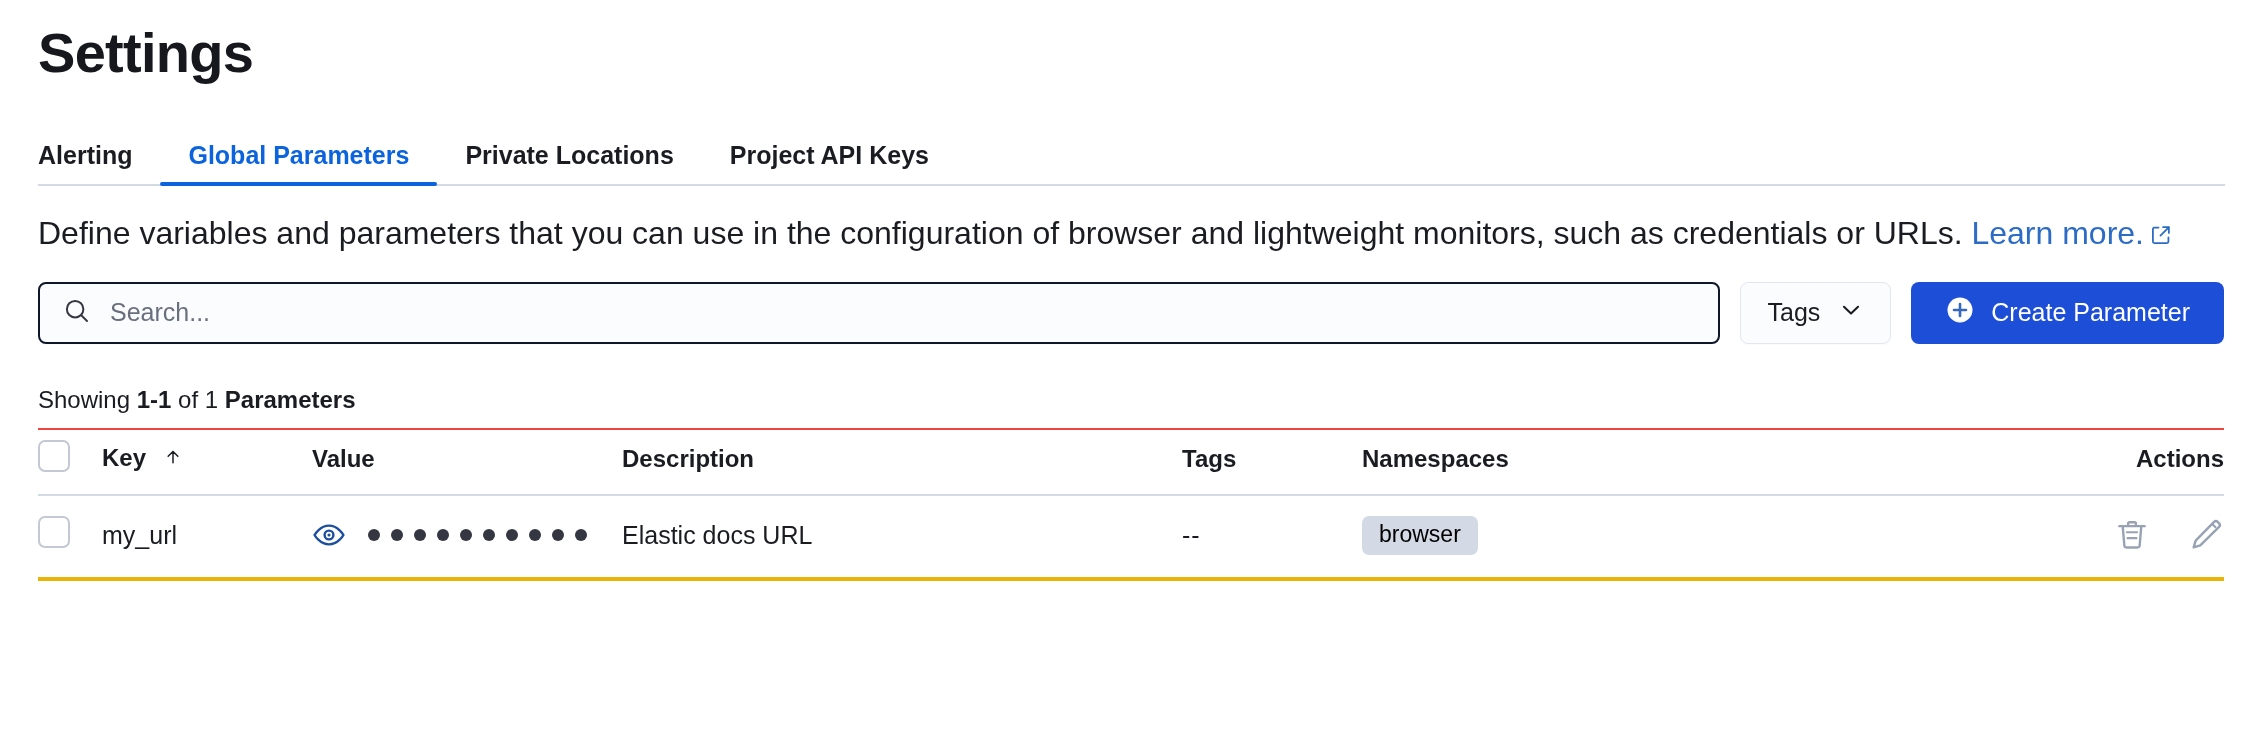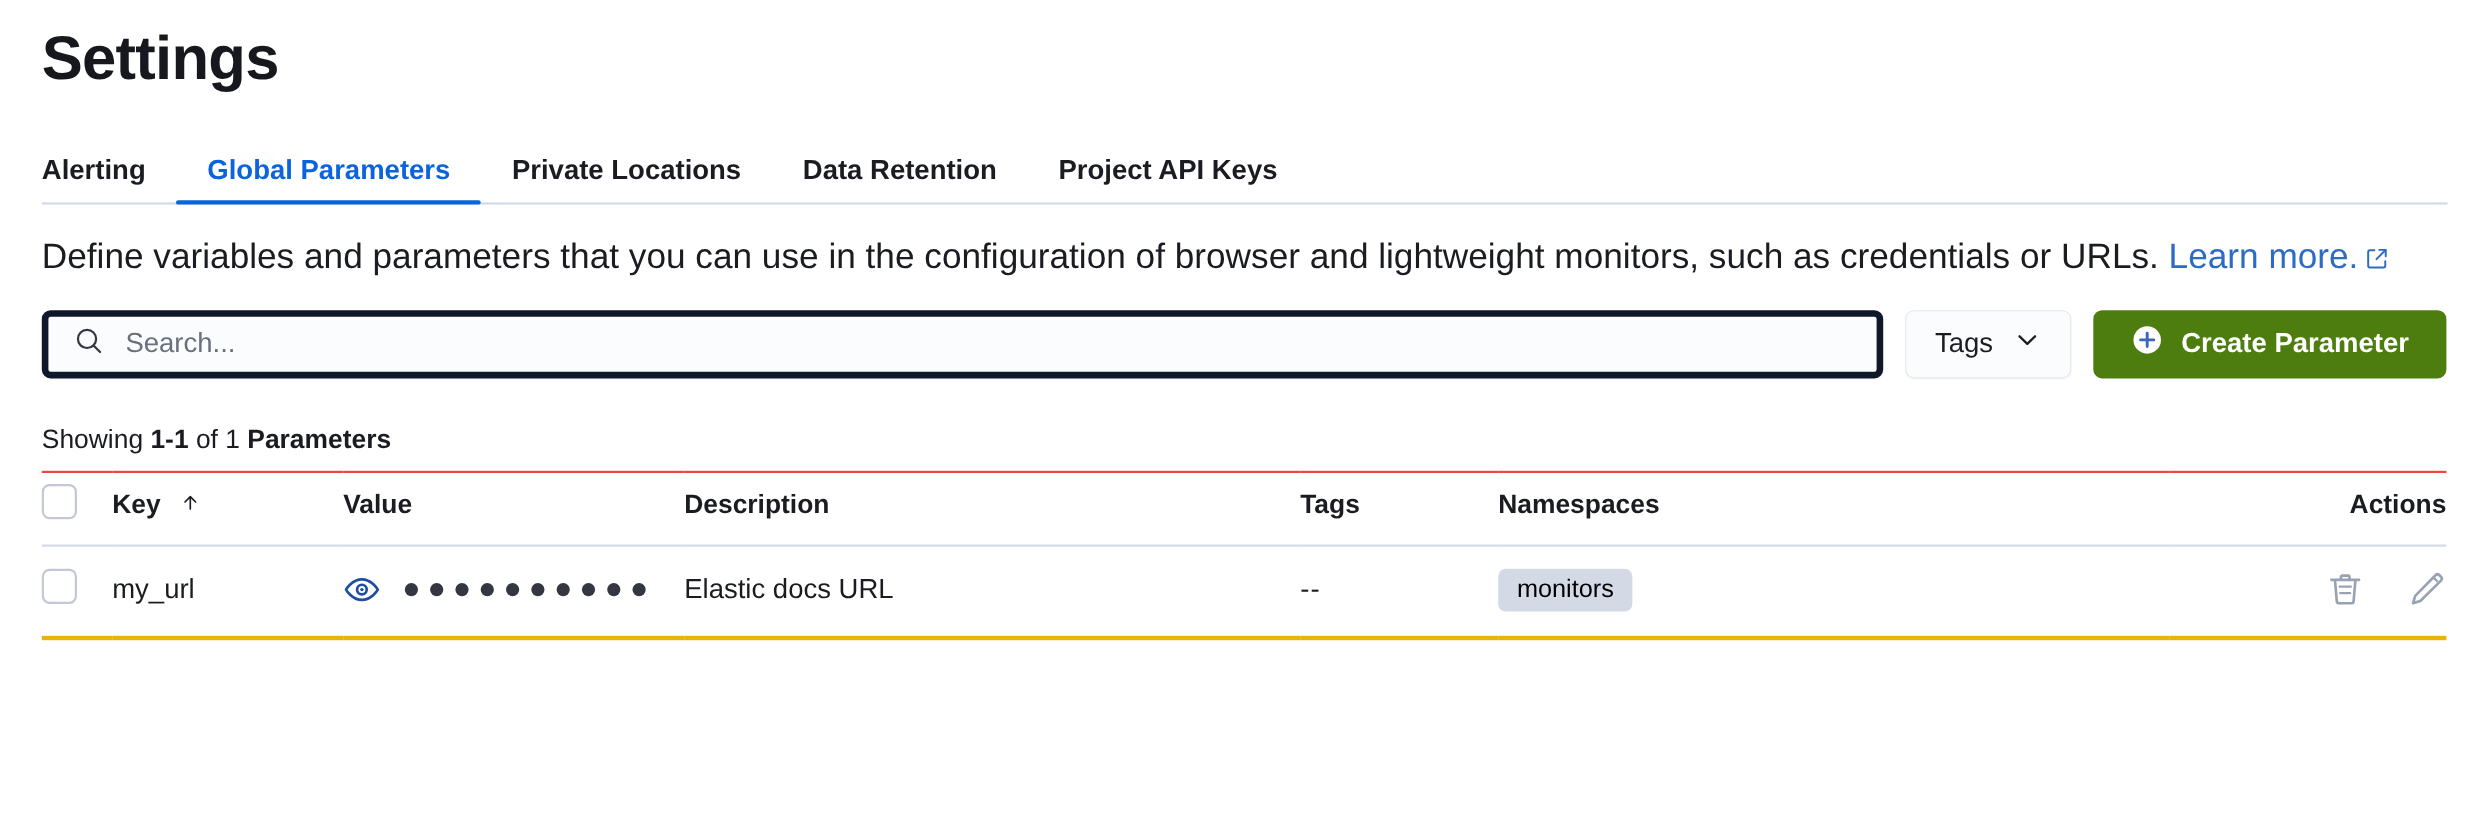--- a/index.html
+++ b/index.html
@@ -94,21 +94,21 @@
     align-items: stretch;
     gap: 20px;
     height: 62px;
   }
   .search-box {
     flex: 1 1 auto;
     display: flex;
     align-items: center;
     gap: 16px;
     background: #fbfcfd;
-    border: 6px solid #0f172a;
+    border: 2px solid #0f172a;
     border-radius: 8px;
     padding: 0 22px;
     box-shadow: 0 1px 1px rgba(0,0,0,0.02);
     max-width: 1710px;
   }
   .search-input {
     flex: 1;
     border: none;
     outline: none;
     background: transparent;
@@ -133,26 +133,26 @@
     cursor: pointer;
     white-space: nowrap;
     box-shadow: 0 1px 1px rgba(0,0,0,0.02);
   }
 
   .create-btn {
     display: flex;
     align-items: center;
     justify-content: center;
     gap: 16px;
-    background: #4d7c0f;
+    background: #1d4ed8;
     border: none;
     border-radius: 8px;
     padding: 0 34px;
     font-size: 25px;
-    font-weight: 700;
+    font-weight: 400;
     font-family: "Liberation Sans", sans-serif;
     color: #ffffff;
     cursor: pointer;
     white-space: nowrap;
   }
 
   
   .showing {
     margin-top: 42px;
     font-size: 24px;
@@ -253,21 +253,20 @@
 <body>
 
 <div class="page">
 
   <h1 class="page-title">Settings</h1>
 
   <nav class="tabs">
     <div class="tab">Alerting</div>
     <div class="tab active">Global Parameters</div>
     <div class="tab">Private Locations</div>
-    <div class="tab">Data Retention</div>
     <div class="tab">Project API Keys</div>
   </nav>
 
   <div class="description">
     <span>Define variables and parameters that you can use in the configuration of browser and lightweight monitors, such as credentials or URLs.</span>
     <a href="#"><span>Learn more.</span><span class="ext-icon"><svg width="22" height="22" viewBox="0 0 16 16" fill="none">
             <path d="M6.2 2.6H3.2A1.1 1.1 0 0 0 2.1 3.7v9.1A1.1 1.1 0 0 0 3.2 13.9h9.1a1.1 1.1 0 0 0 1.1-1.1V9.8" stroke="#2d6cc4" stroke-width="1.3" stroke-linecap="round" stroke-linejoin="round"></path>
             <path d="M9.5 2.3h4.2v4.2" stroke="#2d6cc4" stroke-width="1.3" stroke-linecap="round" stroke-linejoin="round"></path>
             <path d="M13.6 2.4 7.6 8.4" stroke="#2d6cc4" stroke-width="1.3" stroke-linecap="round"></path>
           </svg></span></a>
@@ -361,21 +360,21 @@
                 <i class="dot"></i>
                 <i class="dot"></i>
                 <i class="dot"></i>
                 <i class="dot"></i>
             </span>
           </div>
         </td>
         <td>Elastic docs URL</td>
         <td class="muted-dash">--</td>
         <td>
-          <span class="badge">monitors</span>
+          <span class="badge">browser</span>
         </td>
         <td class="col-act">
           <div class="actions">
             <button class="icon-btn">
               <svg width="36" height="36" viewBox="0 0 24 24" fill="none">
                 <path d="M3.6 6.1h16.8" stroke="#98a2b3" stroke-width="1.6" stroke-linecap="round"></path>
                 <path d="M9.4 6.1V4.4a.9.9 0 0 1 .9-.9h3.4a.9.9 0 0 1 .9.9v1.7" stroke="#98a2b3" stroke-width="1.6" stroke-linejoin="round"></path>
                 <path d="M5.8 6.1 6.9 19a1.4 1.4 0 0 0 1.4 1.3h7.4A1.4 1.4 0 0 0 17.1 19L18.2 6.1" stroke="#98a2b3" stroke-width="1.6" stroke-linejoin="round"></path>
                 <path d="M8.6 10.2h6.8M9 14.1h6" stroke="#98a2b3" stroke-width="1.4" stroke-linecap="round"></path>
               </svg>

